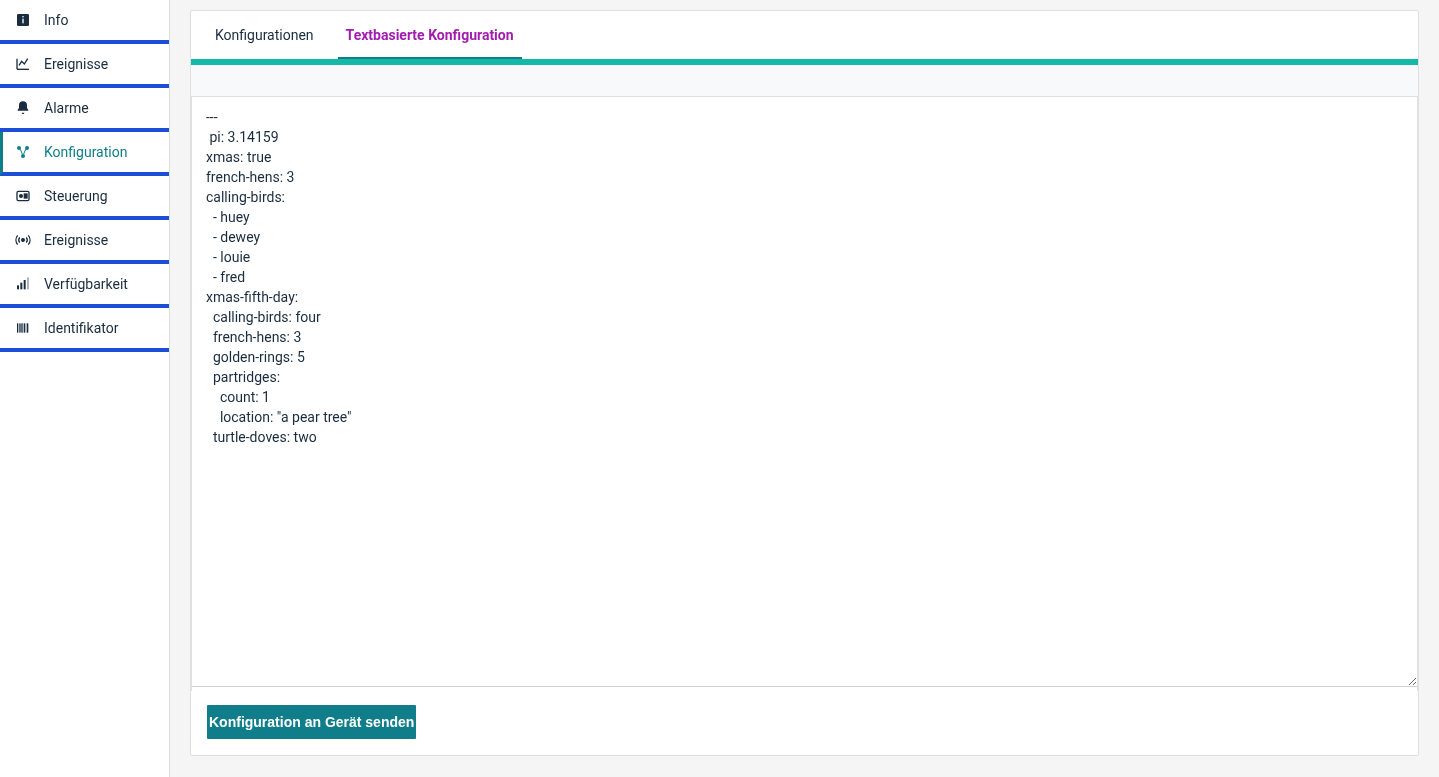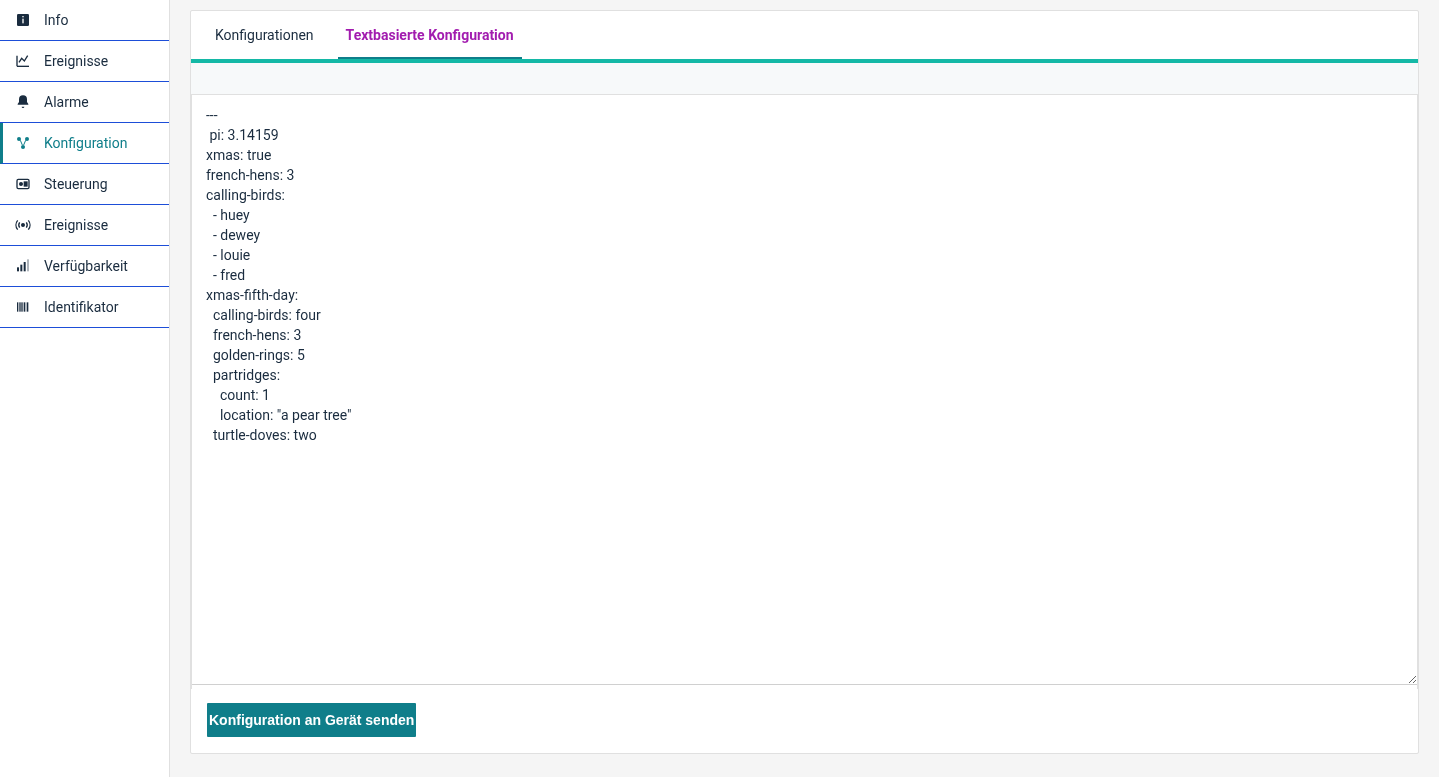--- a/index.html
+++ b/index.html
@@ -19,21 +19,21 @@
   .sidebar {
     width: 170px;
     background: #ffffff;
     border-right: 1px solid #e0e0e0;
     flex-shrink: 0;
   }
   .sidebar-item {
     display: flex;
     align-items: center;
     padding: 11px 14px;
-    border-bottom: 1px solid #1d4ed8;
+    border-bottom: 4px solid #1d4ed8;
     cursor: pointer;
     font-size: 14px;
     color: #1a2c3f;
     gap: 12px;
   }
   .sidebar-item.active {
     border-left: 3px solid #0f7e8a;
     padding-left: 11px;
     font-weight: 400;
     color: #0f7e8a;
@@ -55,21 +55,21 @@
     overflow: auto;
   }
   .card {
     background: #ffffff;
     border: 1px solid #e0e0e0;
     border-radius: 2px;
     width: 100%;
   }
   .tabs {
     display: flex;
-    border-bottom: 4px solid #14b8a6;
+    border-bottom: 6px solid #14b8a6;
     padding: 0 16px;
     align-items: flex-end;
   }
   .tab {
     padding: 16px 8px 14px 8px;
     margin-right: 16px;
     font-size: 14px;
     color: #1a2c3f;
     cursor: pointer;
     border-bottom: 2px solid transparent;

